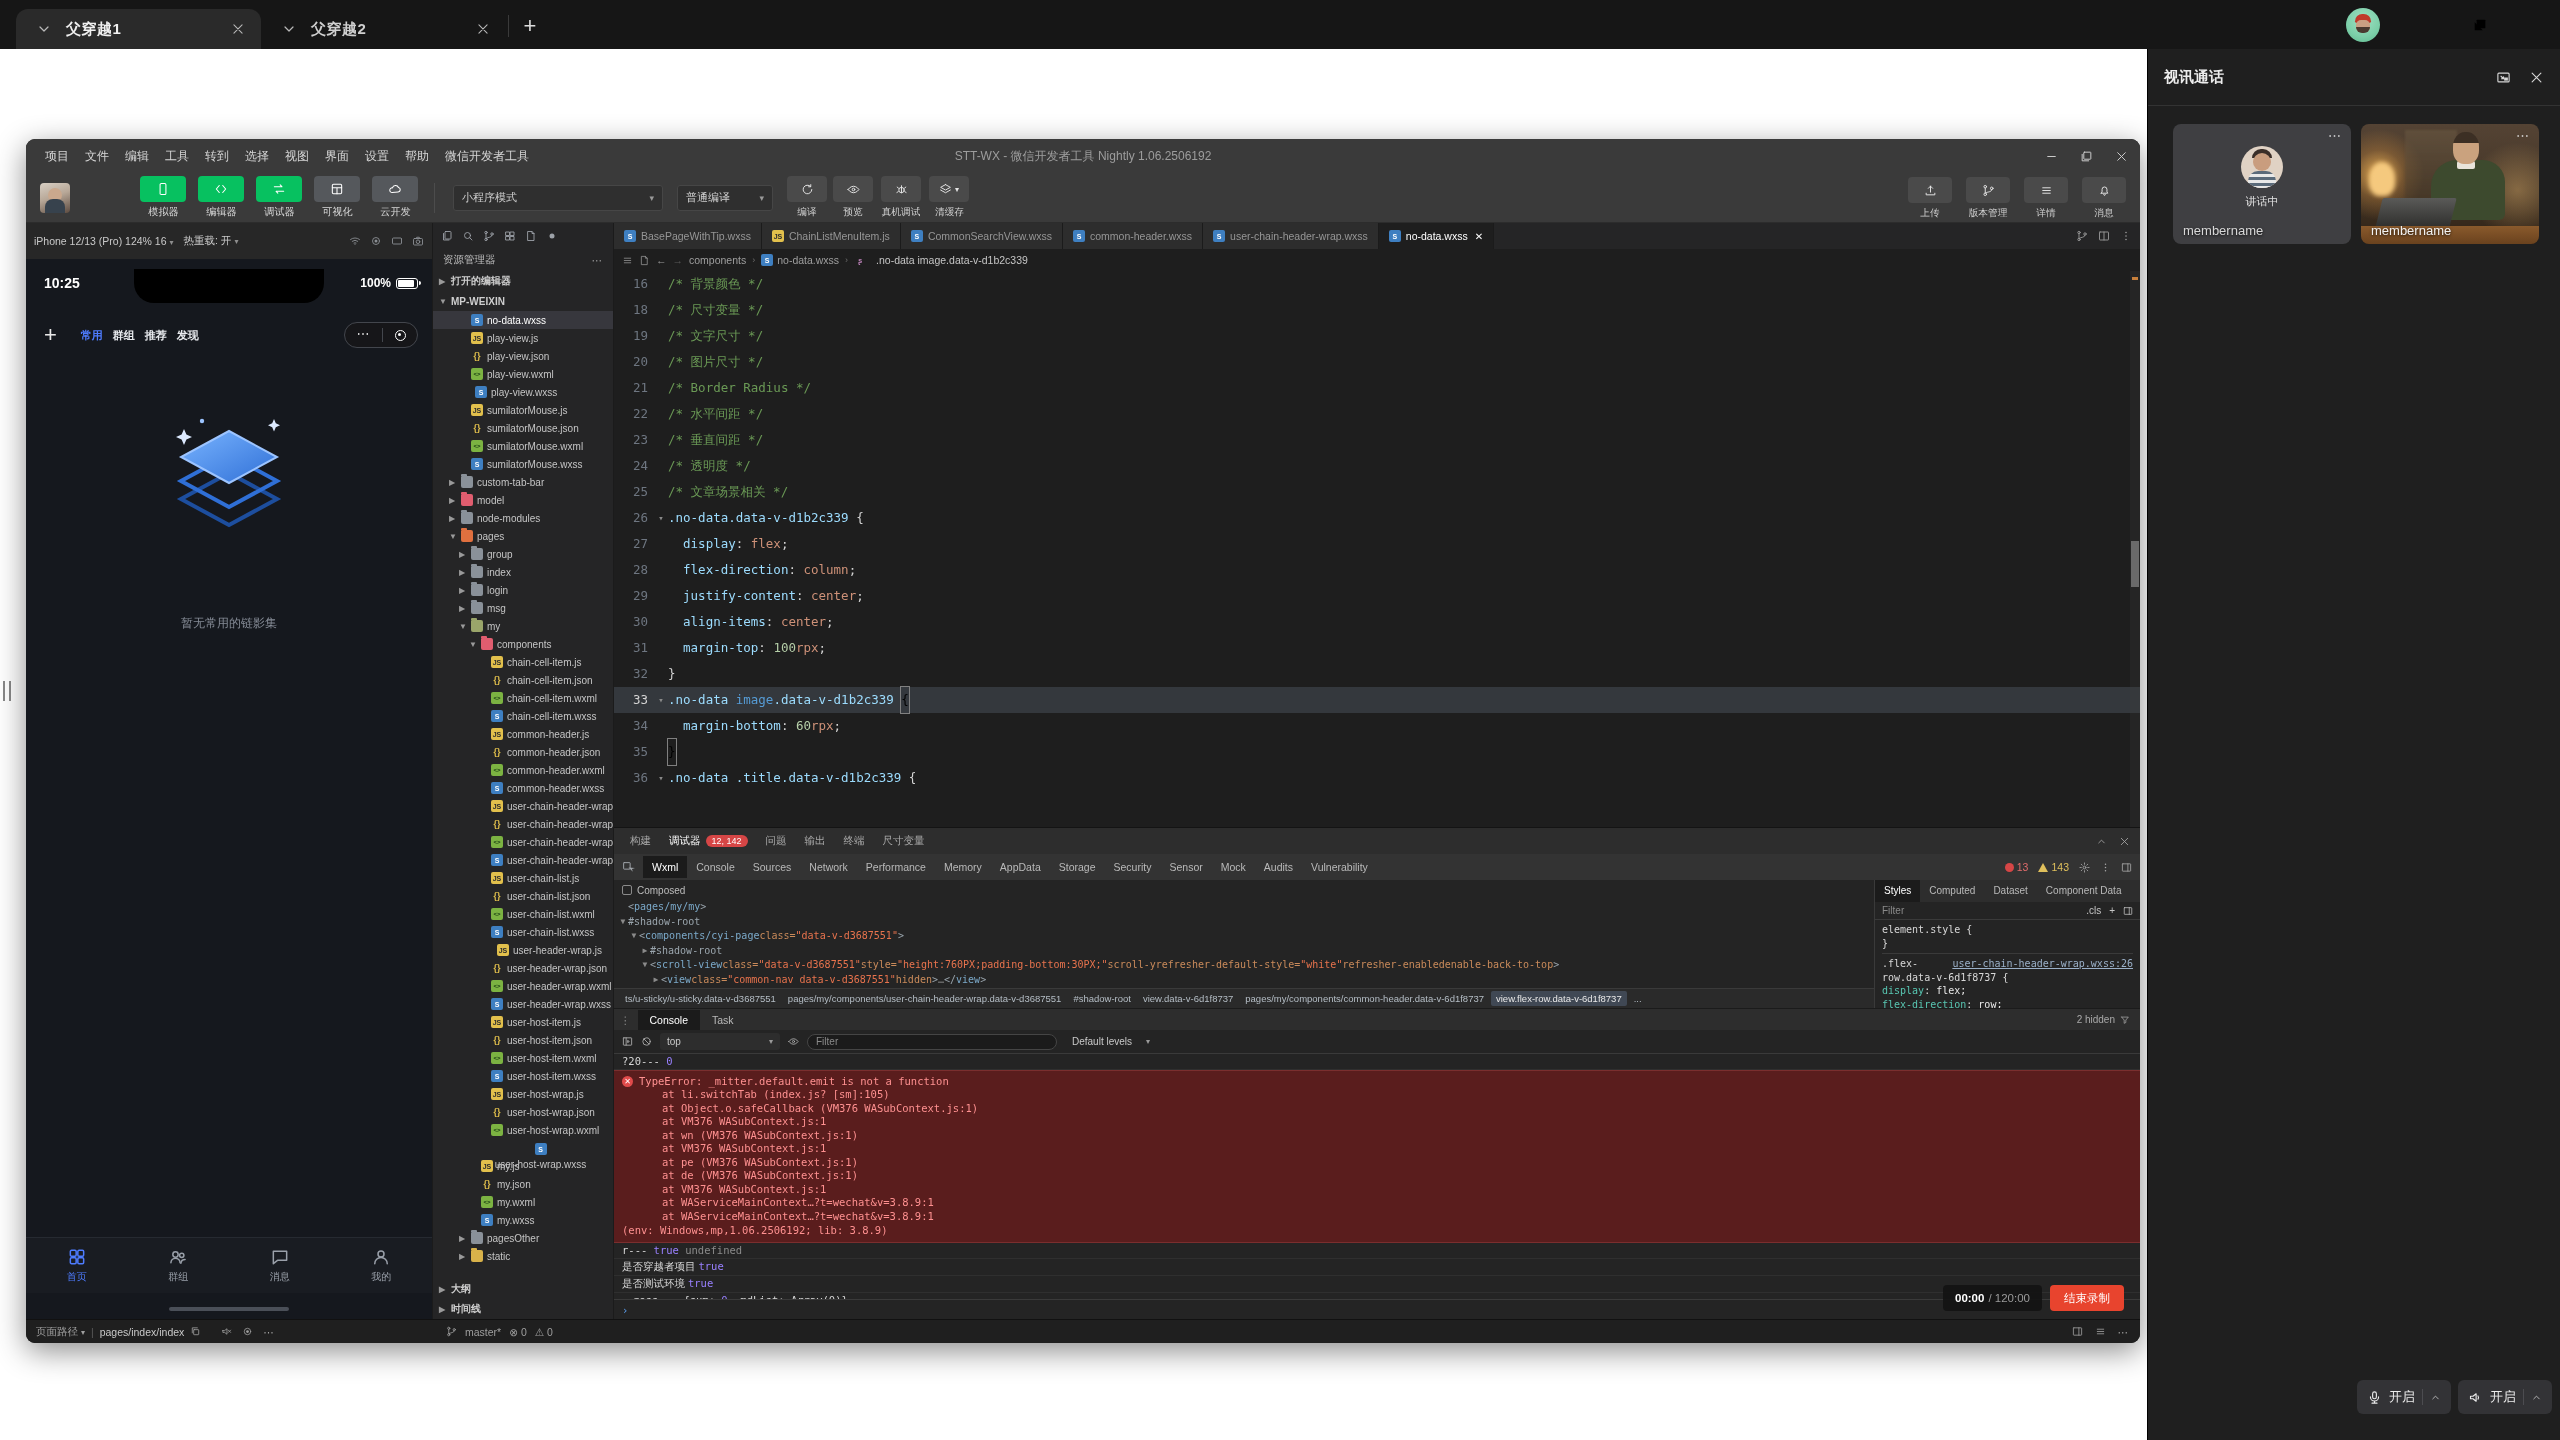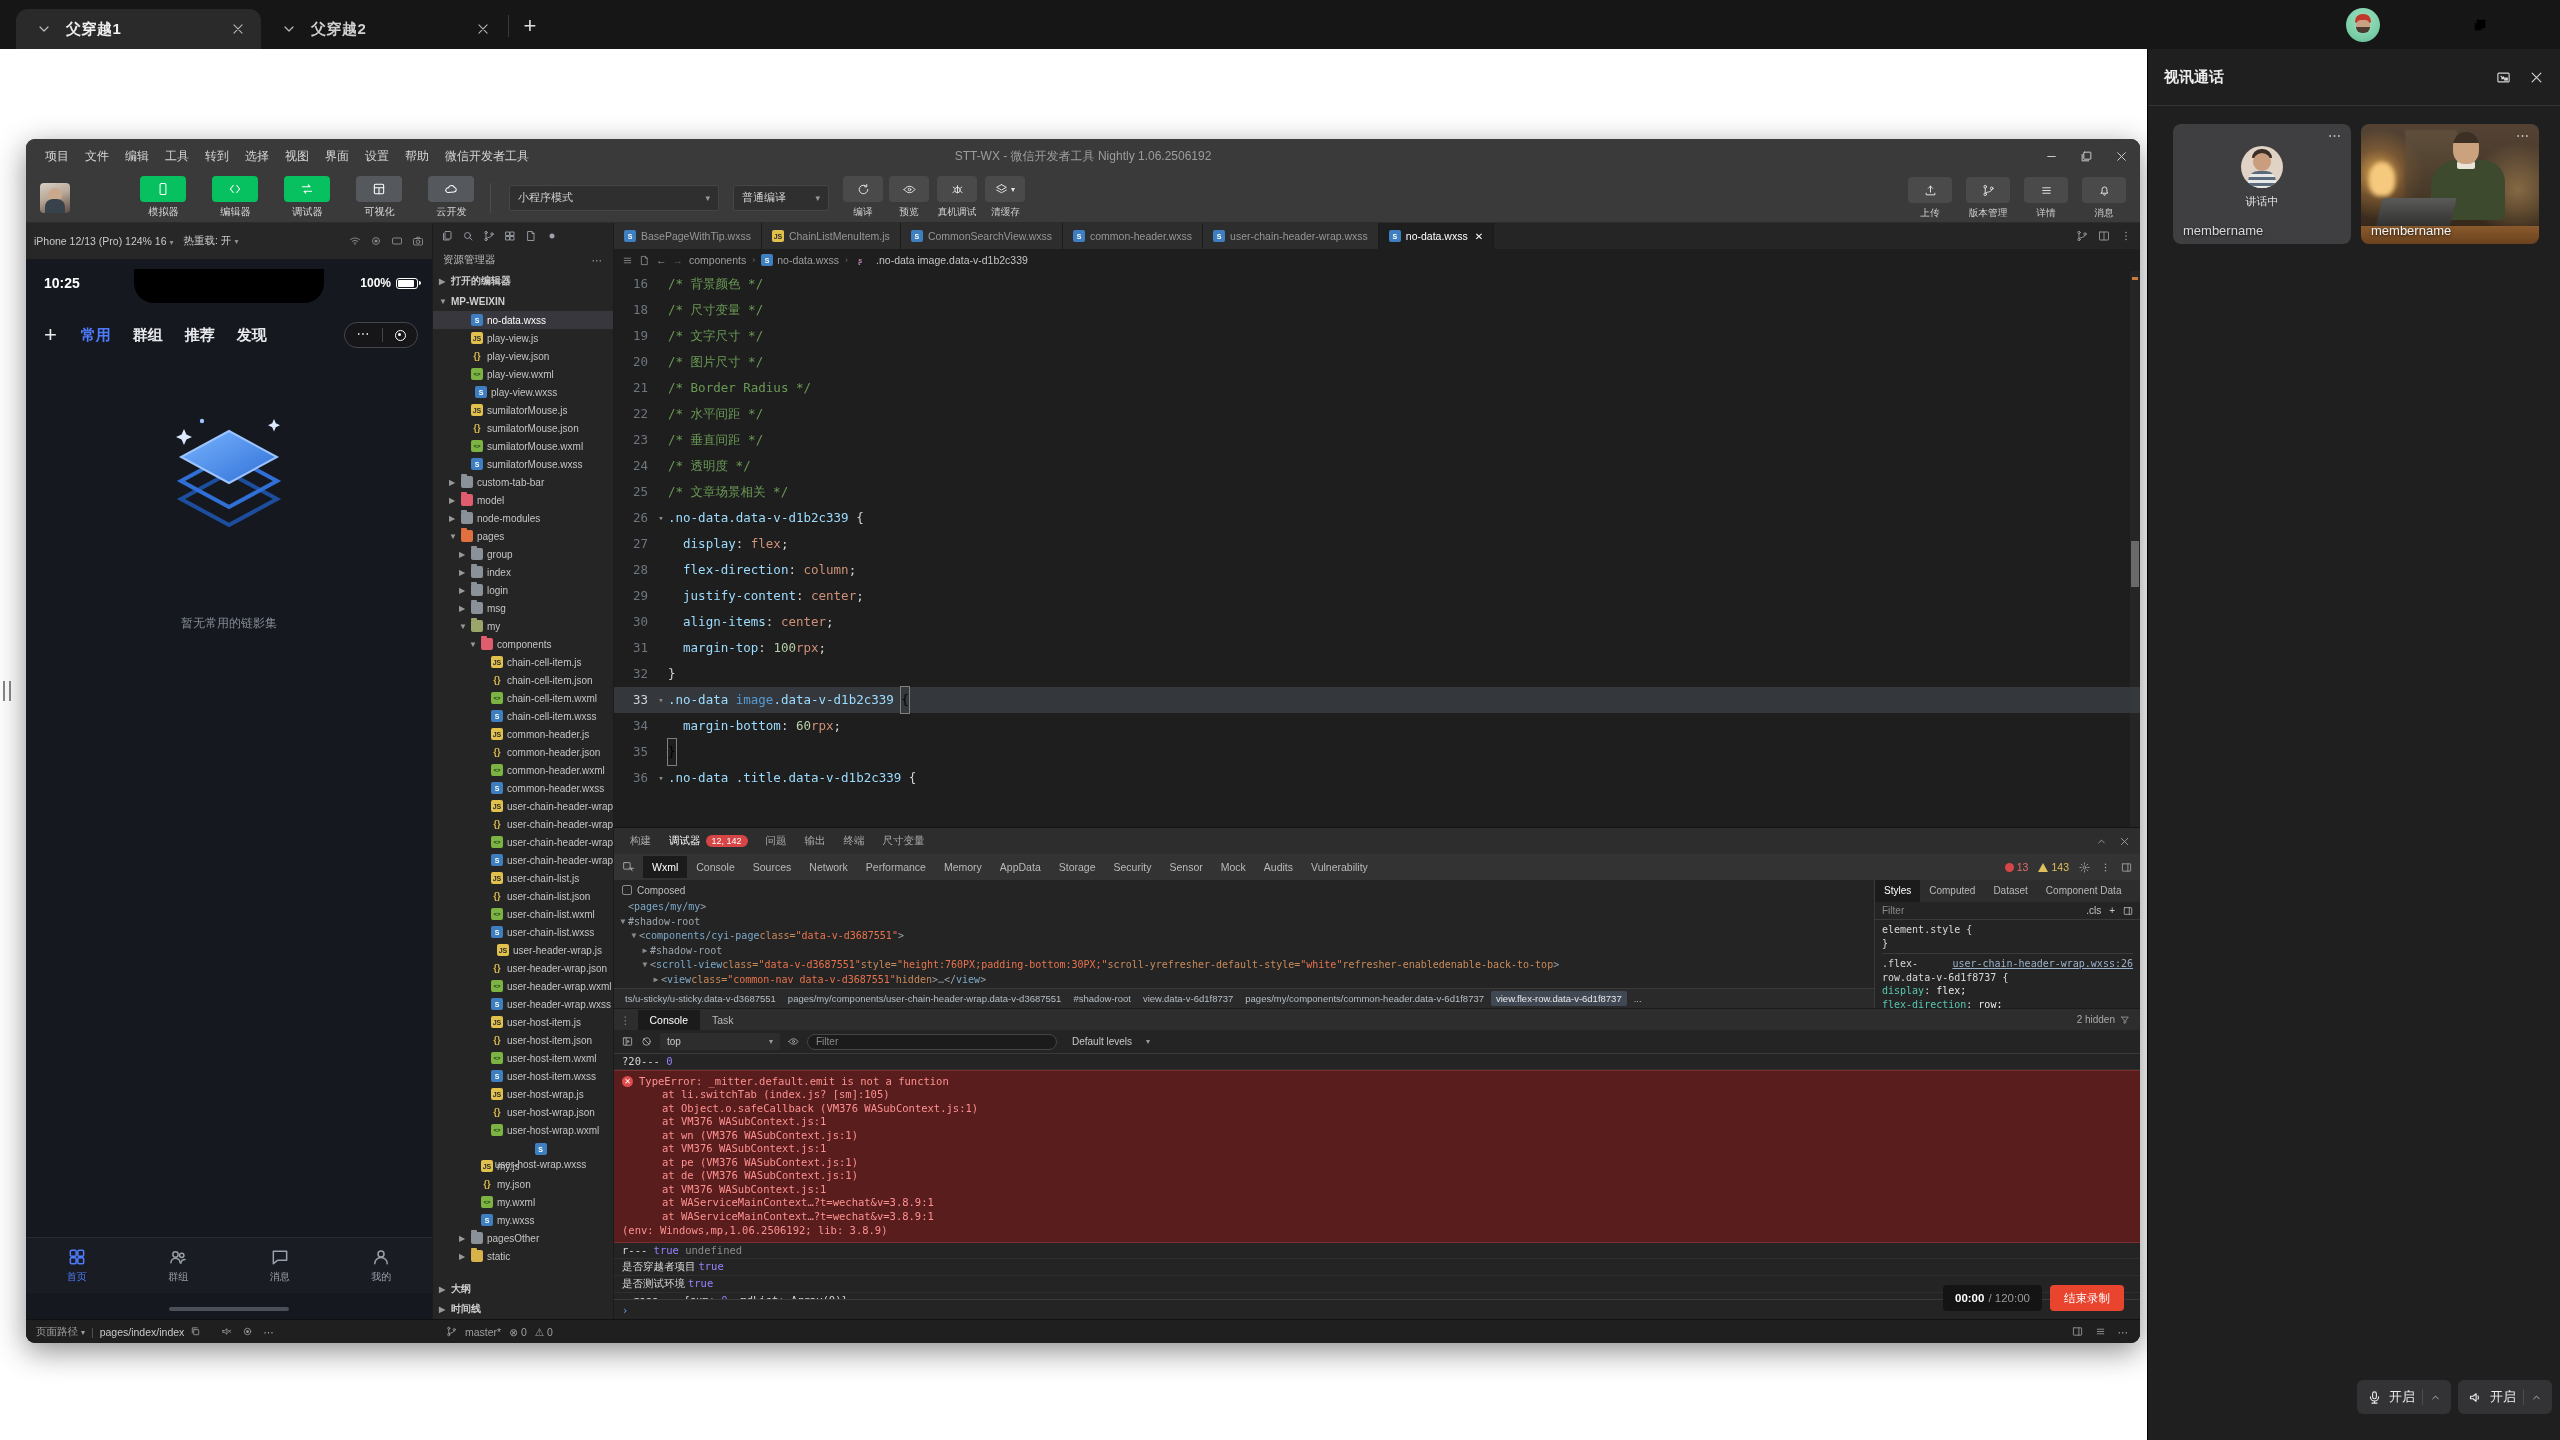--- a/index.html
+++ b/index.html
@@ -43,21 +43,21 @@
   .dt-menu { display:flex; gap:2px; padding-left:12px; }
   .dt-menu .mi { color:#d6d6d6; font-size:12px; padding:3px 7px; border-radius:3px; }
   .dt-title { position:absolute; left:50%; transform:translateX(-50%); color:#9d9d9d; font-size:12px; white-space:nowrap; }
   .dt-wc { position:absolute; right:12px; display:flex; gap:22px; }
   .dt-wc .ic { width:13px; height:13px; color:#cfcfcf; }
   .dt-toolbar { height:50px; background:#3a3a3a; border-bottom:1px solid #2c2c2c; display:flex; align-items:center; flex:none; position:relative; }
   .tav { width:30px; height:30px; border-radius:4px; margin:0 14px 0 14px; overflow:hidden; position:relative;
     background:linear-gradient(160deg,#d8cfc4 0%, #b8a898 45%, #5d4b40 100%); }
   .tav i { position:absolute; left:8px; top:5px; width:14px; height:14px; border-radius:50%; background:#caa88d; }
   .tav s { position:absolute; left:5px; top:16px; width:20px; height:14px; border-radius:8px 8px 0 0; background:#37424d; }
-  .toggles { display:flex; gap:26px; margin-left:56px; }
+  .toggles { display:flex; gap:12px; margin-left:56px; }
   .tgl { display:flex; flex-direction:column; align-items:center; gap:2px; }
   .tgl .btn { width:46px; height:26px; border-radius:4px; display:flex; align-items:center; justify-content:center; color:#fff; }
   .tgl .btn .ic { width:14px; height:14px; }
   .tgl .cap { font-size:11px; color:#d8d8d8; transform:scale(.92); white-space:nowrap; }
   .tsep { width:1px; height:30px; background:#4c4c4c; margin:0 16px; }
   .sel-box { height:26px; background:#2f2f2f; border:1px solid #464646; border-radius:3px; color:#cfcfcf;
     font-size:11px; display:flex; align-items:center; padding:0 8px; justify-content:space-between; }
   .sel-box .car { color:#9a9a9a; font-size:9px; margin-left:10px; }
   .actions { display:flex; gap:6px; margin-left:14px; }
   .act { display:flex; flex-direction:column; align-items:center; gap:2px; }
@@ -77,21 +77,21 @@
   .phone { flex:1; background:#15181e; position:relative; overflow:hidden; }
   .p-status { position:absolute; top:10px; left:0; width:100%; height:30px; color:#fff; }
   .p-time { position:absolute; left:18px; top:6px; font-size:14px; font-weight:bold; }
   .p-notch { position:absolute; left:50%; transform:translateX(-50%); top:0; width:190px; height:34px; background:#000; border-radius:0 0 20px 20px; }
   .p-batt { position:absolute; right:14px; top:7px; display:flex; align-items:center; gap:5px; font-size:12px; font-weight:bold; }
   .p-batt .shell { width:22px; height:11px; border:1.5px solid #fff; border-radius:3px; position:relative; }
   .p-batt .shell i { position:absolute; left:1px; top:1px; bottom:1px; width:16px; background:#fff; border-radius:1px; }
   .p-batt .shell u { position:absolute; right:-4px; top:2.5px; width:2px; height:4px; background:#fff; border-radius:0 2px 2px 0; }
   .p-nav { position:absolute; top:56px; left:0; width:100%; height:40px; display:flex; align-items:center; }
   .p-plus { color:#e8e8e8; font-size:22px; margin-left:18px; font-weight:300; }
-  .p-tabs { display:flex; gap:22px; margin-left:24px; font-size:15px; font-weight:bold; color:#e8eaee; }
+  .p-tabs { display:flex; gap:10px; margin-left:24px; font-size:11px; font-weight:bold; color:#e8eaee; }
   .p-tabs .on { color:#4e7cff; }
   .capsule { margin-left:auto; margin-right:14px; width:74px; height:26px; border:1px solid #43464d; background:rgba(22,22,24,.9);
     border-radius:14px; display:flex; align-items:center; justify-content:space-evenly; color:#fff; }
   .capsule .dots { letter-spacing:1px; font-size:13px; margin-top:-4px; }
   .capsule .divv { width:1px; height:14px; background:#43464d; }
   .capsule .cir { width:11px; height:11px; border:1.6px solid #fff; border-radius:50%; position:relative; }
   .capsule .cir::after { content:""; position:absolute; left:2.6px; top:2.6px; width:3px; height:3px; background:#fff; border-radius:50%; }
   .p-logo { position:absolute; left:50%; top:148px; transform:translateX(-50%); width:150px; height:150px; }
   .p-empty { position:absolute; top:356px; width:100%; text-align:center; color:#858b96; font-size:12px; }
   .p-tabbar { position:absolute; left:0; bottom:26px; width:100%; height:56px; background:#191c22; border-top:1px solid #262a31; display:flex; }

